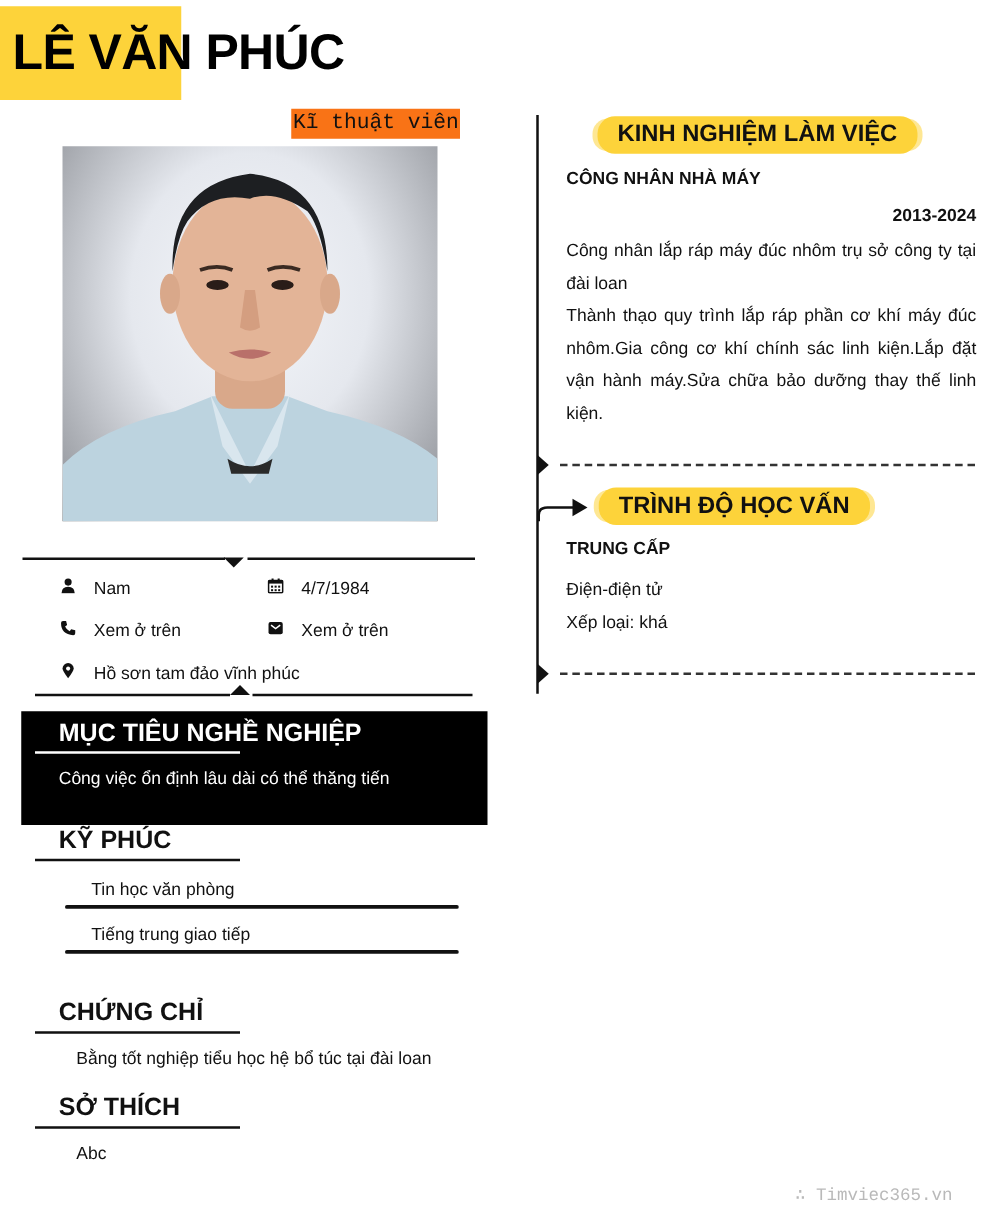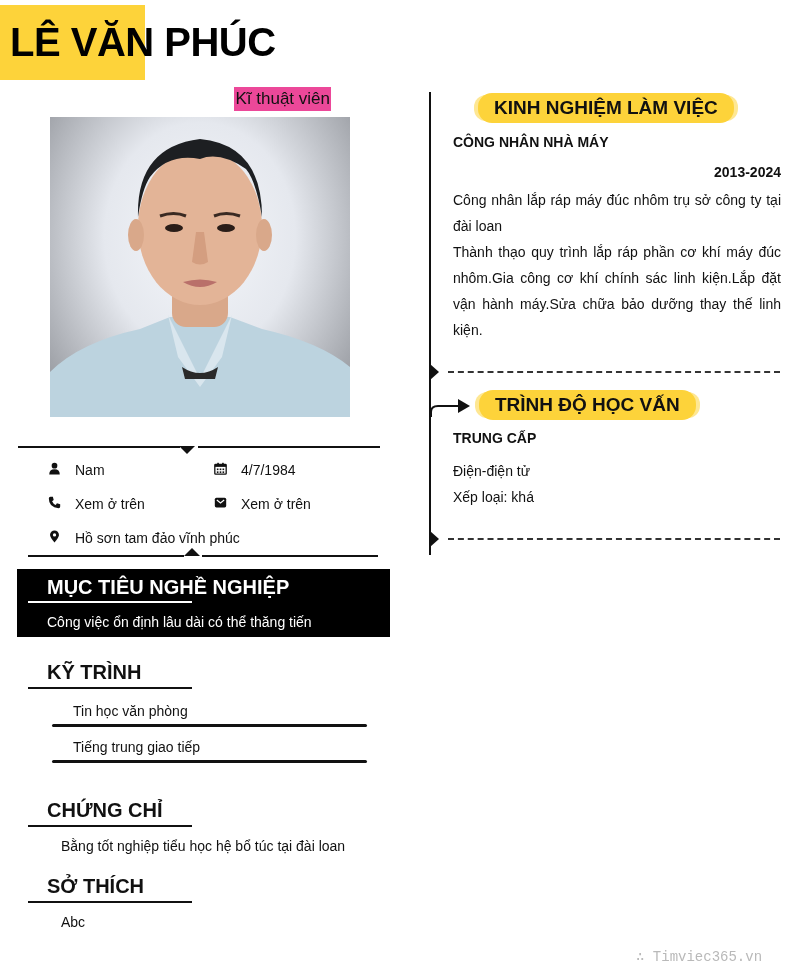--- a/index.html
+++ b/index.html
@@ -2,36 +2,36 @@
 <html><head>
 <meta charset="utf-8">
 <style>
   * { box-sizing: border-box; margin: 0; padding: 0; }
   html, body { width: 800px; height: 971px; background: #ffffff; overflow: hidden; }
   body { position: relative; font-family: "Liberation Sans", "DejaVu Sans", sans-serif; color: #111; }
 
   .name-box { position: absolute; left: 0; top: 5px; width: 145px; height: 75px; background: #FDD33A; }
   .name { position: absolute; left: 10px; top: 18px; font-size: 40px; font-weight: bold; letter-spacing: -0.5px; color: #000; white-space: nowrap; line-height: 48px; }
 
-  .job-title { position: absolute; right: 469px; top: 87px; background: #ec4899; font-size: 17px; padding: 0 1px; line-height: 24px; color: #111; }
+  .job-title { position: absolute; right: 432px; top: 87px; background: #f97316; font-size: 17px; padding: 0 1px; line-height: 24px; color: #111; font-family: Liberation Mono, monospace; }
 
   .photo { position: absolute; left: 50px; top: 117px; width: 300px; height: 300px; overflow: hidden;
     background: radial-gradient(ellipse at 50% 40%, #f4f6fa 0%, #e5e8ee 45%, #9a9da3 90%, #6e7176 100%); }
   .photo svg { width: 100%; height: 100%; display: block; }
 
   .divider-top { position: absolute; top: 446px; height: 2px; background: #111; }
   .tri-down { position: absolute; left: 179px; top: 446px; width: 0; height: 0; border-left: 8px solid transparent; border-right: 8px solid transparent; border-top: 8px solid #111; }
   .tri-up { position: absolute; left: 184px; top: 548px; width: 0; height: 0; border-left: 8px solid transparent; border-right: 8px solid transparent; border-bottom: 8px solid #111; }
   .divider-bot { position: absolute; top: 555px; height: 2px; background: #111; }
 
   .info-row { position: absolute; font-size: 14px; display: flex; line-height: 18px; }
   .info-row .ic { width: 14px; height: 14px; display: inline-flex; align-items: center; justify-content: center; margin-right: 14px; }
   .info-row svg { width: 13px; height: 13px; fill: #111; }
 
-  .objective { position: absolute; left: 17px; top: 569px; width: 373px; height: 68px; background: #000; color: #fff; }
+  .objective { position: absolute; left: 17px; top: 569px; width: 373px; height: 91px; background: #000; color: #fff; }
   .objective .h { position: absolute; left: 30px; top: 6px; font-size: 20px; font-weight: bold; line-height: 24px; }
   .objective .ul { position: absolute; left: 11px; top: 32px; width: 164px; height: 2px; background: #fff; }
   .objective .txt { position: absolute; left: 30px; top: 44px; font-size: 14px; line-height: 18px; }
 
   .sec-h { position: absolute; left: 47px; font-size: 20px; font-weight: bold; line-height: 24px; color: #111; }
   .sec-ul { position: absolute; left: 28px; width: 164px; height: 2px; background: #111; }
   .sec-txt { position: absolute; left: 61px; font-size: 14px; line-height: 18px; }
 
   .skill-txt { position: absolute; left: 50px; font-size: 14px; line-height: 18px; margin-left: 23px; }
   .skill-bar { position: absolute; left: 52px; width: 315px; height: 3px; background: #111; border-radius: 2px; }
@@ -137,21 +137,21 @@
 <div class="divider-bot" style="left:28px;width:156px;"></div>
 <div class="divider-bot" style="left:202px;width:176px;"></div>
 <div class="tri-up"></div>
 
 <div class="objective">
   <div class="h">MỤC TIÊU NGHỀ NGHIỆP</div>
   <div class="ul"></div>
   <div class="txt">Công việc ổn định lâu dài có thể thăng tiến</div>
 </div>
 
-<div class="sec-h" style="top:660px;">KỸ TRÌNH</div>
+<div class="sec-h" style="top:660px;">KỸ PHÚC</div>
 <div class="sec-ul" style="top:687px;"></div>
 <div class="skill-txt" style="top:702px;">Tin học văn phòng</div>
 <div class="skill-bar" style="top:724px;"></div>
 <div class="skill-txt" style="top:738px;">Tiếng trung giao tiếp</div>
 <div class="skill-bar" style="top:760px;"></div>
 
 <div class="sec-h" style="top:798px;">CHỨNG CHỈ</div>
 <div class="sec-ul" style="top:825px;"></div>
 <div class="sec-txt" style="top:837px;">Bằng tốt nghiệp tiểu học hệ bổ túc tại đài loan</div>
 

